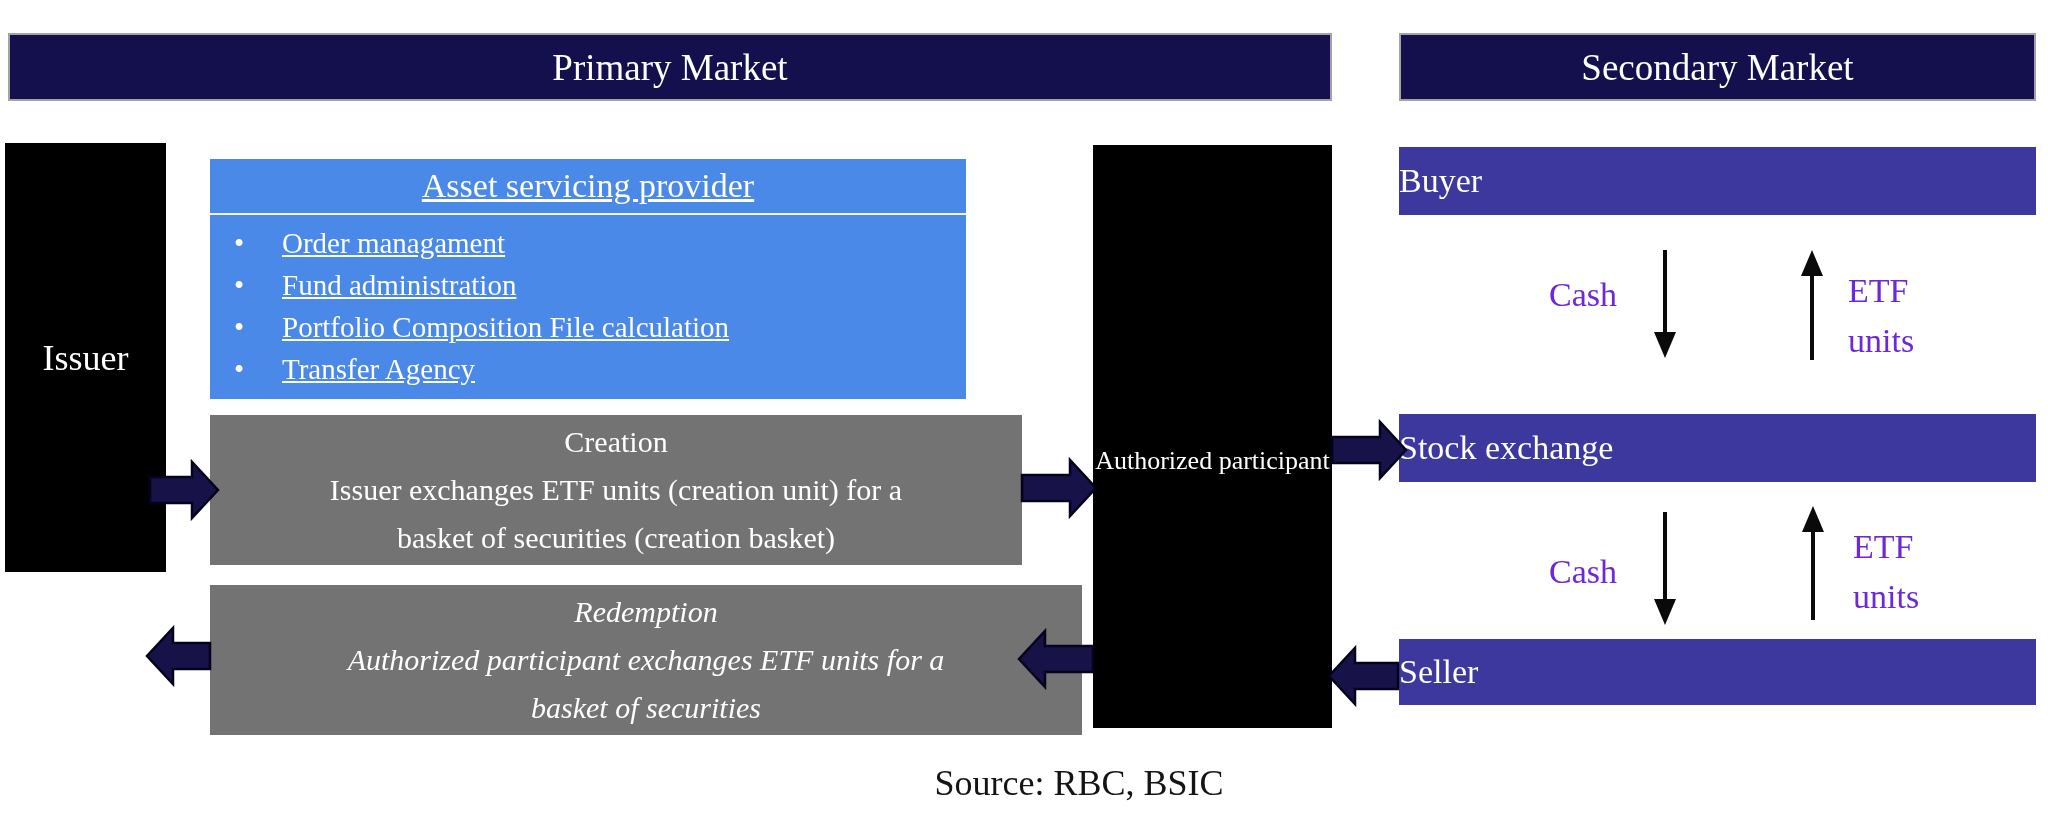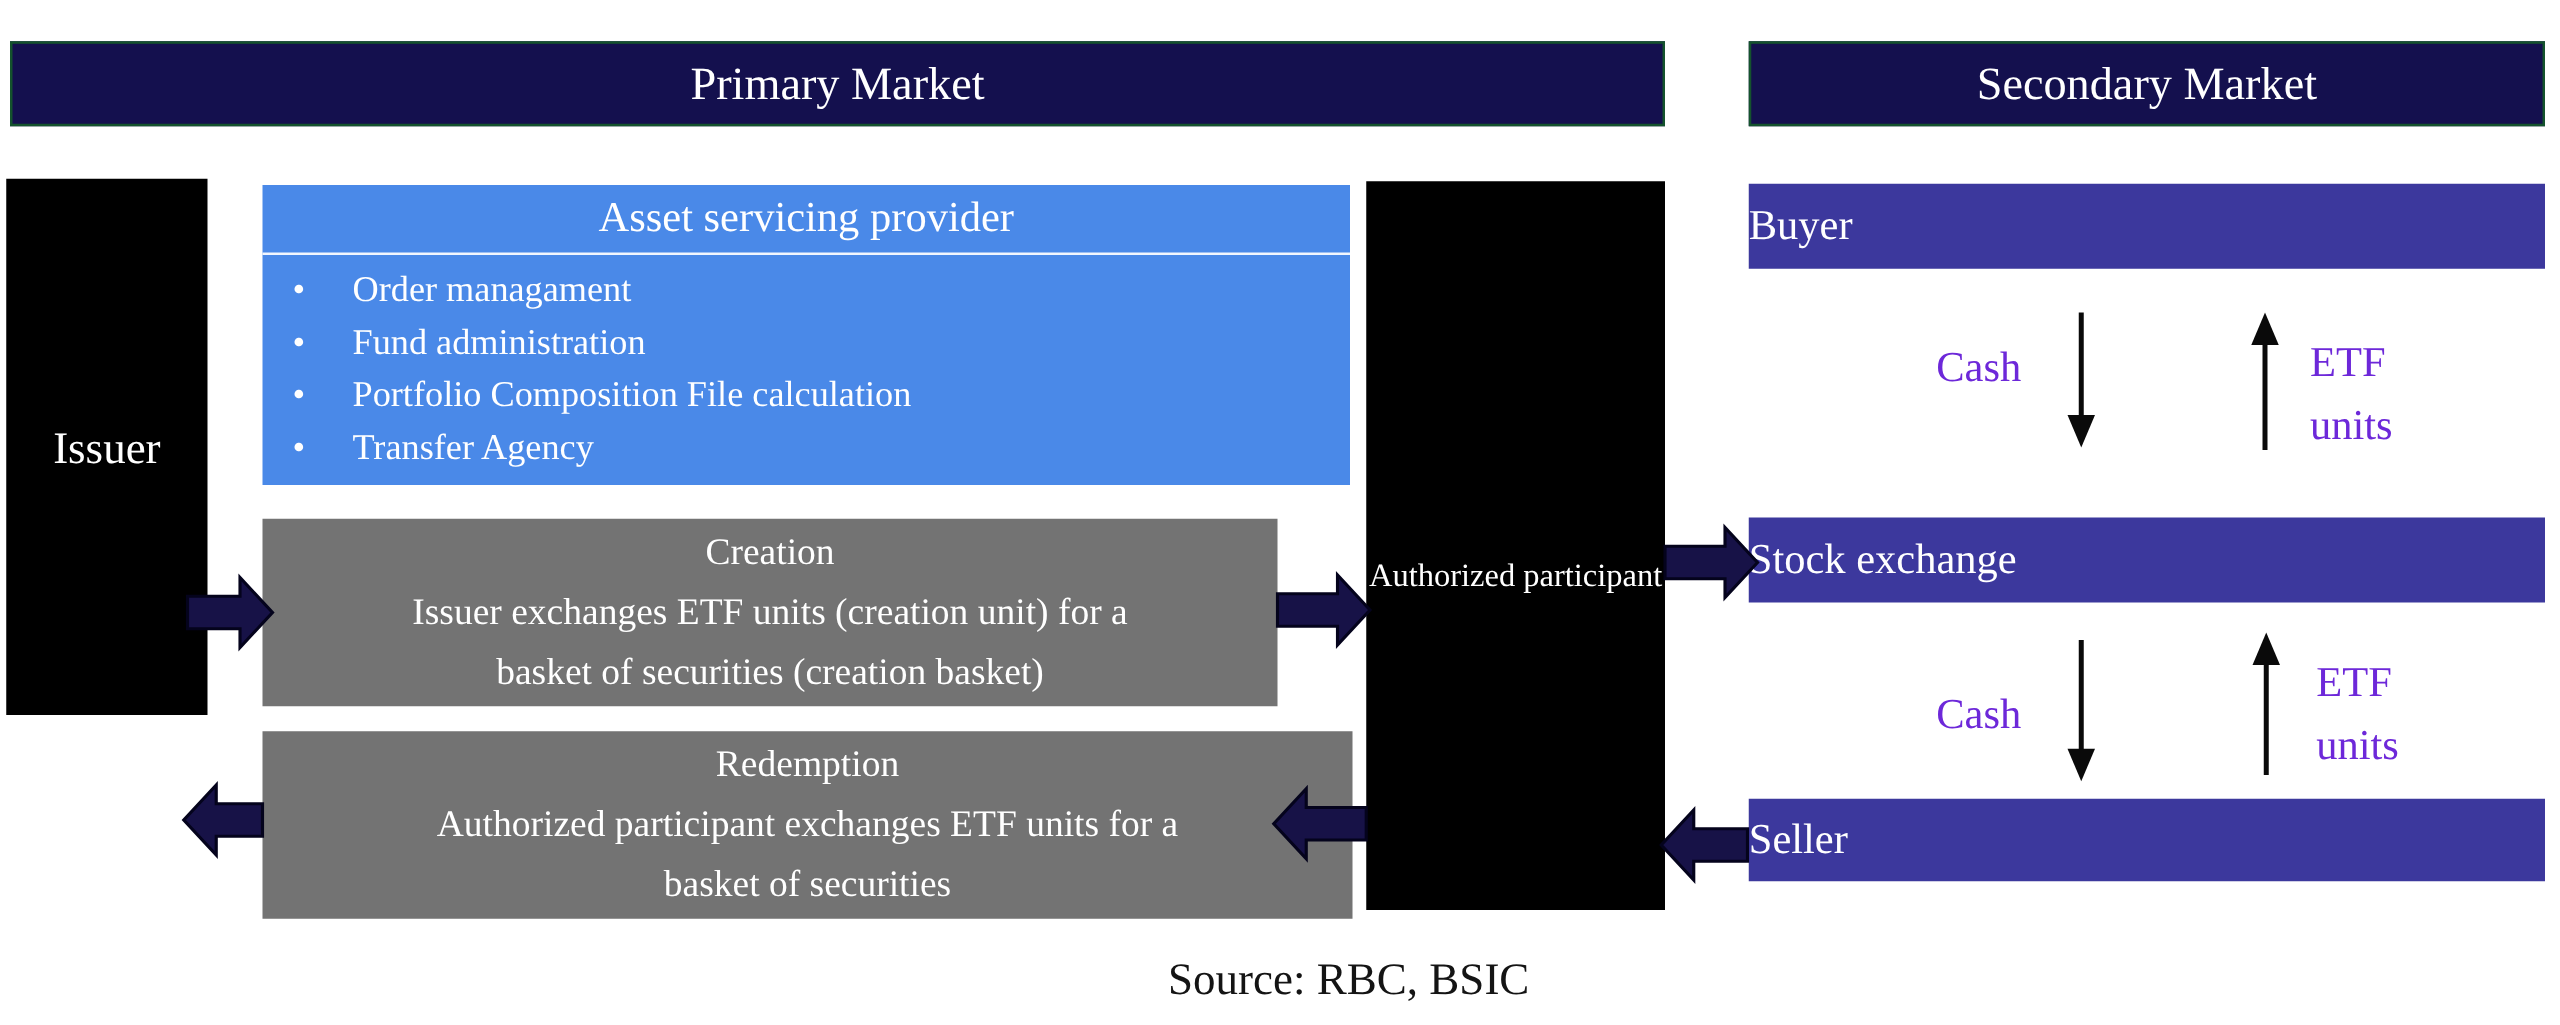--- a/index.html
+++ b/index.html
@@ -9,21 +9,21 @@
     font-family: "Liberation Serif", "DejaVu Serif", serif;
     overflow: hidden;
     position: relative;
   }
   .canvas { position: absolute; left: 0; top: 0; width: 2048px; height: 820px; }
   .abs { position: absolute; box-sizing: border-box; }
 
   
   .section-hdr {
     background: #14104e;
-    border: 2px solid #14532d;
+    border: 2px solid #a3a3a3;
     color: #ffffff;
     font-size: 37px;
     display: flex; align-items: center; justify-content: center;
     text-align: right;
   }
 
   
   .black-box {
     background: #000000;
     color: #ffffff;
@@ -92,37 +92,37 @@
     <span>Primary Market</span>
   </div>
   <div class="abs section-hdr" style="left:1399px; top:33px; width:637px; height:68px;">
     <span>Secondary Market</span>
   </div>
 
   <div class="abs black-box" style="left:5px; top:143px; width:161px; height:429px; font-size:36px;">
     <span>Issuer</span>
   </div>
 
-  <div class="abs asset-box" style="left:210px; top:148px; width:870px; height:240px;">
+  <div class="abs asset-box" style="left:210px; top:159px; width:756px; height:240px;text-decoration:underline;">
     <div class="asset-title">Asset servicing provider</div>
     <ul class="asset-bullets">
       <li>Order managament</li>
       <li>Fund administration</li>
       <li>Portfolio Composition File calculation</li>
       <li>Transfer Agency</li>
     </ul>
   </div>
 
   <div class="abs process-box" style="left:210px; top:415px; width:812px; height:150px;">
     <div class="pline">Creation</div>
     <div class="pline">Issuer exchanges ETF units (creation unit) for a</div>
     <div class="pline">basket of  securities (creation basket)</div>
   </div>
 
-  <div class="abs process-box" style="left:210px; top:585px; width:872px; height:150px;">
+  <div class="abs process-box" style="left:210px; top:585px; width:872px; height:150px;font-style:italic;">
     <div class="pline">Redemption</div>
     <div class="pline">Authorized participant exchanges ETF units for a</div>
     <div class="pline">basket of  securities</div>
   </div>
 
   <div class="abs black-box" style="left:1093px; top:145px; width:239px; height:583px; font-size:26px; line-height:52px; padding-top:48px;">
     <span>Authorized participant</span>
   </div>
 
   <div class="abs indigo-box" style="left:1399px; top:147px; width:637px; height:68px;">

